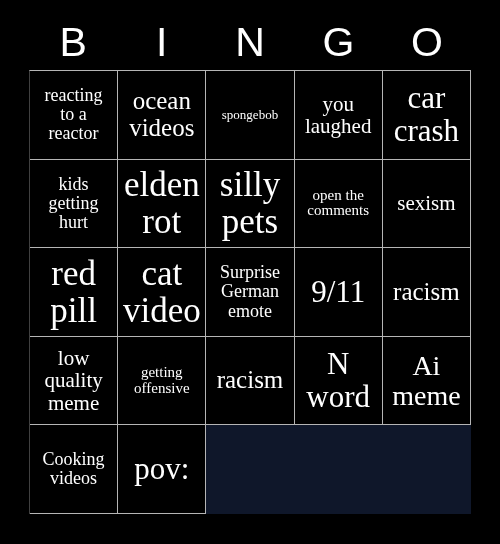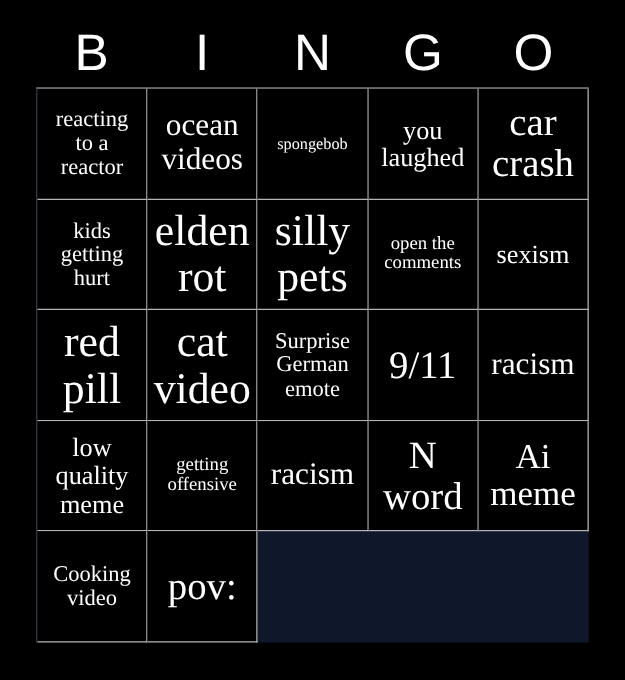--- a/index.html
+++ b/index.html
@@ -184,20 +184,20 @@
       <div class="bingo-cell">
         <span class="cell-text fs-xl">N
 word</span>
       </div>
       <div class="bingo-cell">
         <span class="cell-text fs-lg">Ai
 meme</span>
       </div>
       <div class="bingo-cell">
         <span class="cell-text fs-xs">Cooking
-video</span>
+videos</span>
       </div>
       <div class="bingo-cell">
         <span class="cell-text fs-xl">pov:</span>
       </div>
     </div>
 
 </div>
 
 </body></html>

